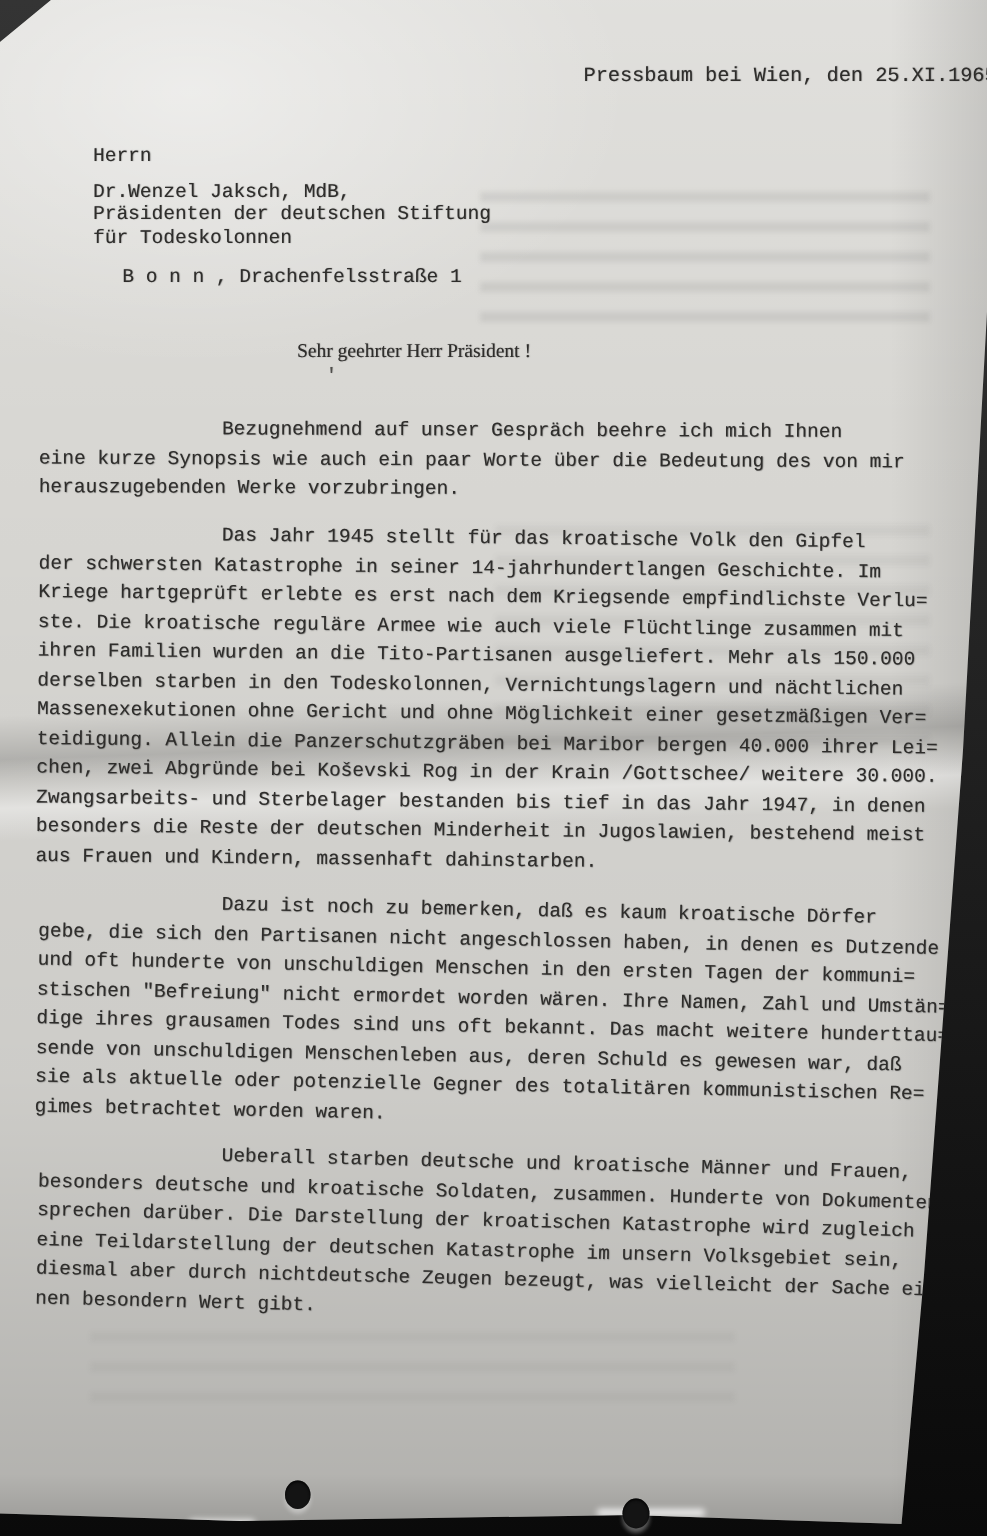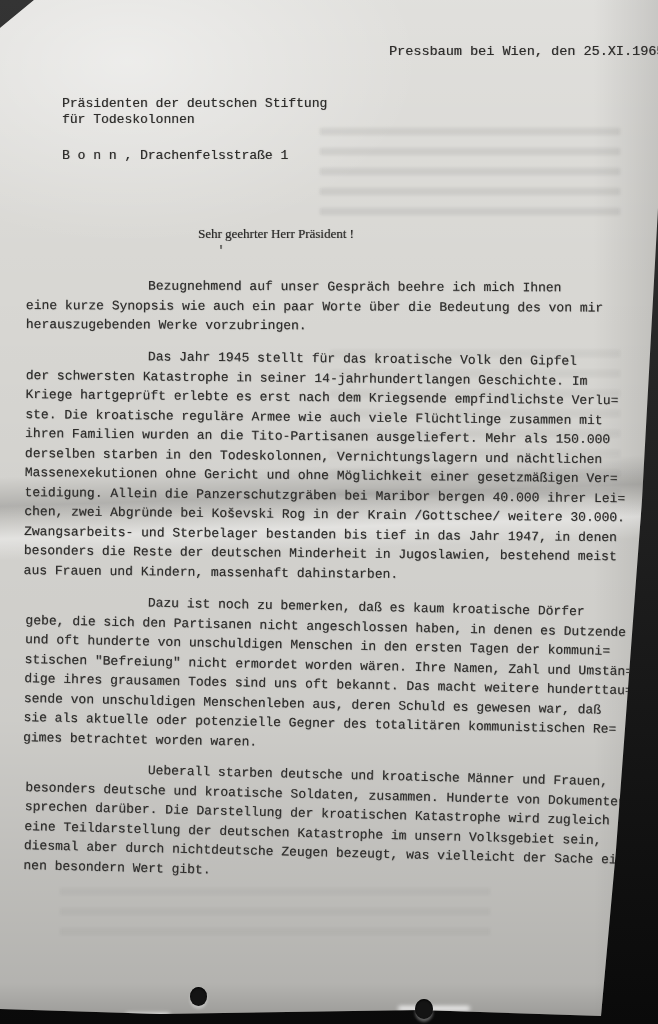--- a/index.html
+++ b/index.html
@@ -18,21 +18,21 @@
       linear-gradient(178deg, rgba(0,0,0,0) 45.5%, rgba(0,0,0,0.16) 48.3%, rgba(0,0,0,0.05) 49.6%, rgba(255,255,255,0.38) 51.4%, rgba(0,0,0,0) 53.5%),
       linear-gradient(to right, rgba(0,0,0,0) 84%, rgba(0,0,0,0.14) 96%, rgba(0,0,0,0.30) 100%),
       linear-gradient(to bottom, rgba(255,255,255,0.22) 0%, rgba(0,0,0,0) 28%, rgba(0,0,0,0.05) 70%, rgba(0,0,0,0.17) 96%, rgba(0,0,0,0.3) 100%);
     background-color:#d8d7d3;
   }
   .ink { color:#2e2d2b; text-shadow: 0.4px 0.3px 0.7px rgba(45,45,45,0.55); }
   .dateline { position:absolute; left:389px; top:44px; font-size:13.5px; }
   .addr { position:absolute; left:62px; top:96px; font-size:13px; }
   .addr .line { line-height:15.5px; }
   .addr .gap-after { margin-bottom:8px; }
-  .addr .gap-before { margin-top:21px; }
+  .addr .gap-before { margin-top:11px;text-align:center; }
   .salutation { position:absolute; left:198px; top:226px; font-size:13px;font-family:Liberation Serif, serif; }
   .stray { position:absolute; left:217px; top:243px; font-size:13px; opacity:0.8; }
   .bodytext { position:absolute; left:26px; top:276px; width:640px; }
   .para {
     margin:0 0 11px 0; font-size:13px; line-height:19.5px;
     white-space:pre-line; text-indent:122px; transform-origin:0 0;
   }
   .p1 { transform:rotate(0.25deg); }
   .p2 { transform:rotate(0.6deg); }
   .p3 { transform:rotate(1.15deg); }
@@ -63,20 +63,22 @@
 <div class="stage">
   <div class="paper">
 
     <div class="smudge s1"></div>
     <div class="smudge s2"></div>
     <div class="smudge s3"></div>
 
     <div class="dateline ink">Pressbaum bei Wien, den 25.XI.1965</div>
 
     <div class="addr ink">
+      <div class="line gap-after">Herrn</div>
+      <div class="line">Dr.Wenzel Jaksch, MdB,</div>
       <div class="line">Präsidenten der deutschen Stiftung</div>
       <div class="line">für Todeskolonnen</div>
       <div class="line gap-before">B o n n , Drachenfelsstraße 1</div>
     </div>
 
     <div class="salutation ink">Sehr geehrter Herr Präsident !</div>
     <div class="stray ink">'</div>
 
     <div class="bodytext">
       <p class="para p1 ink">Bezugnehmend auf unser Gespräch beehre ich mich Ihnen

